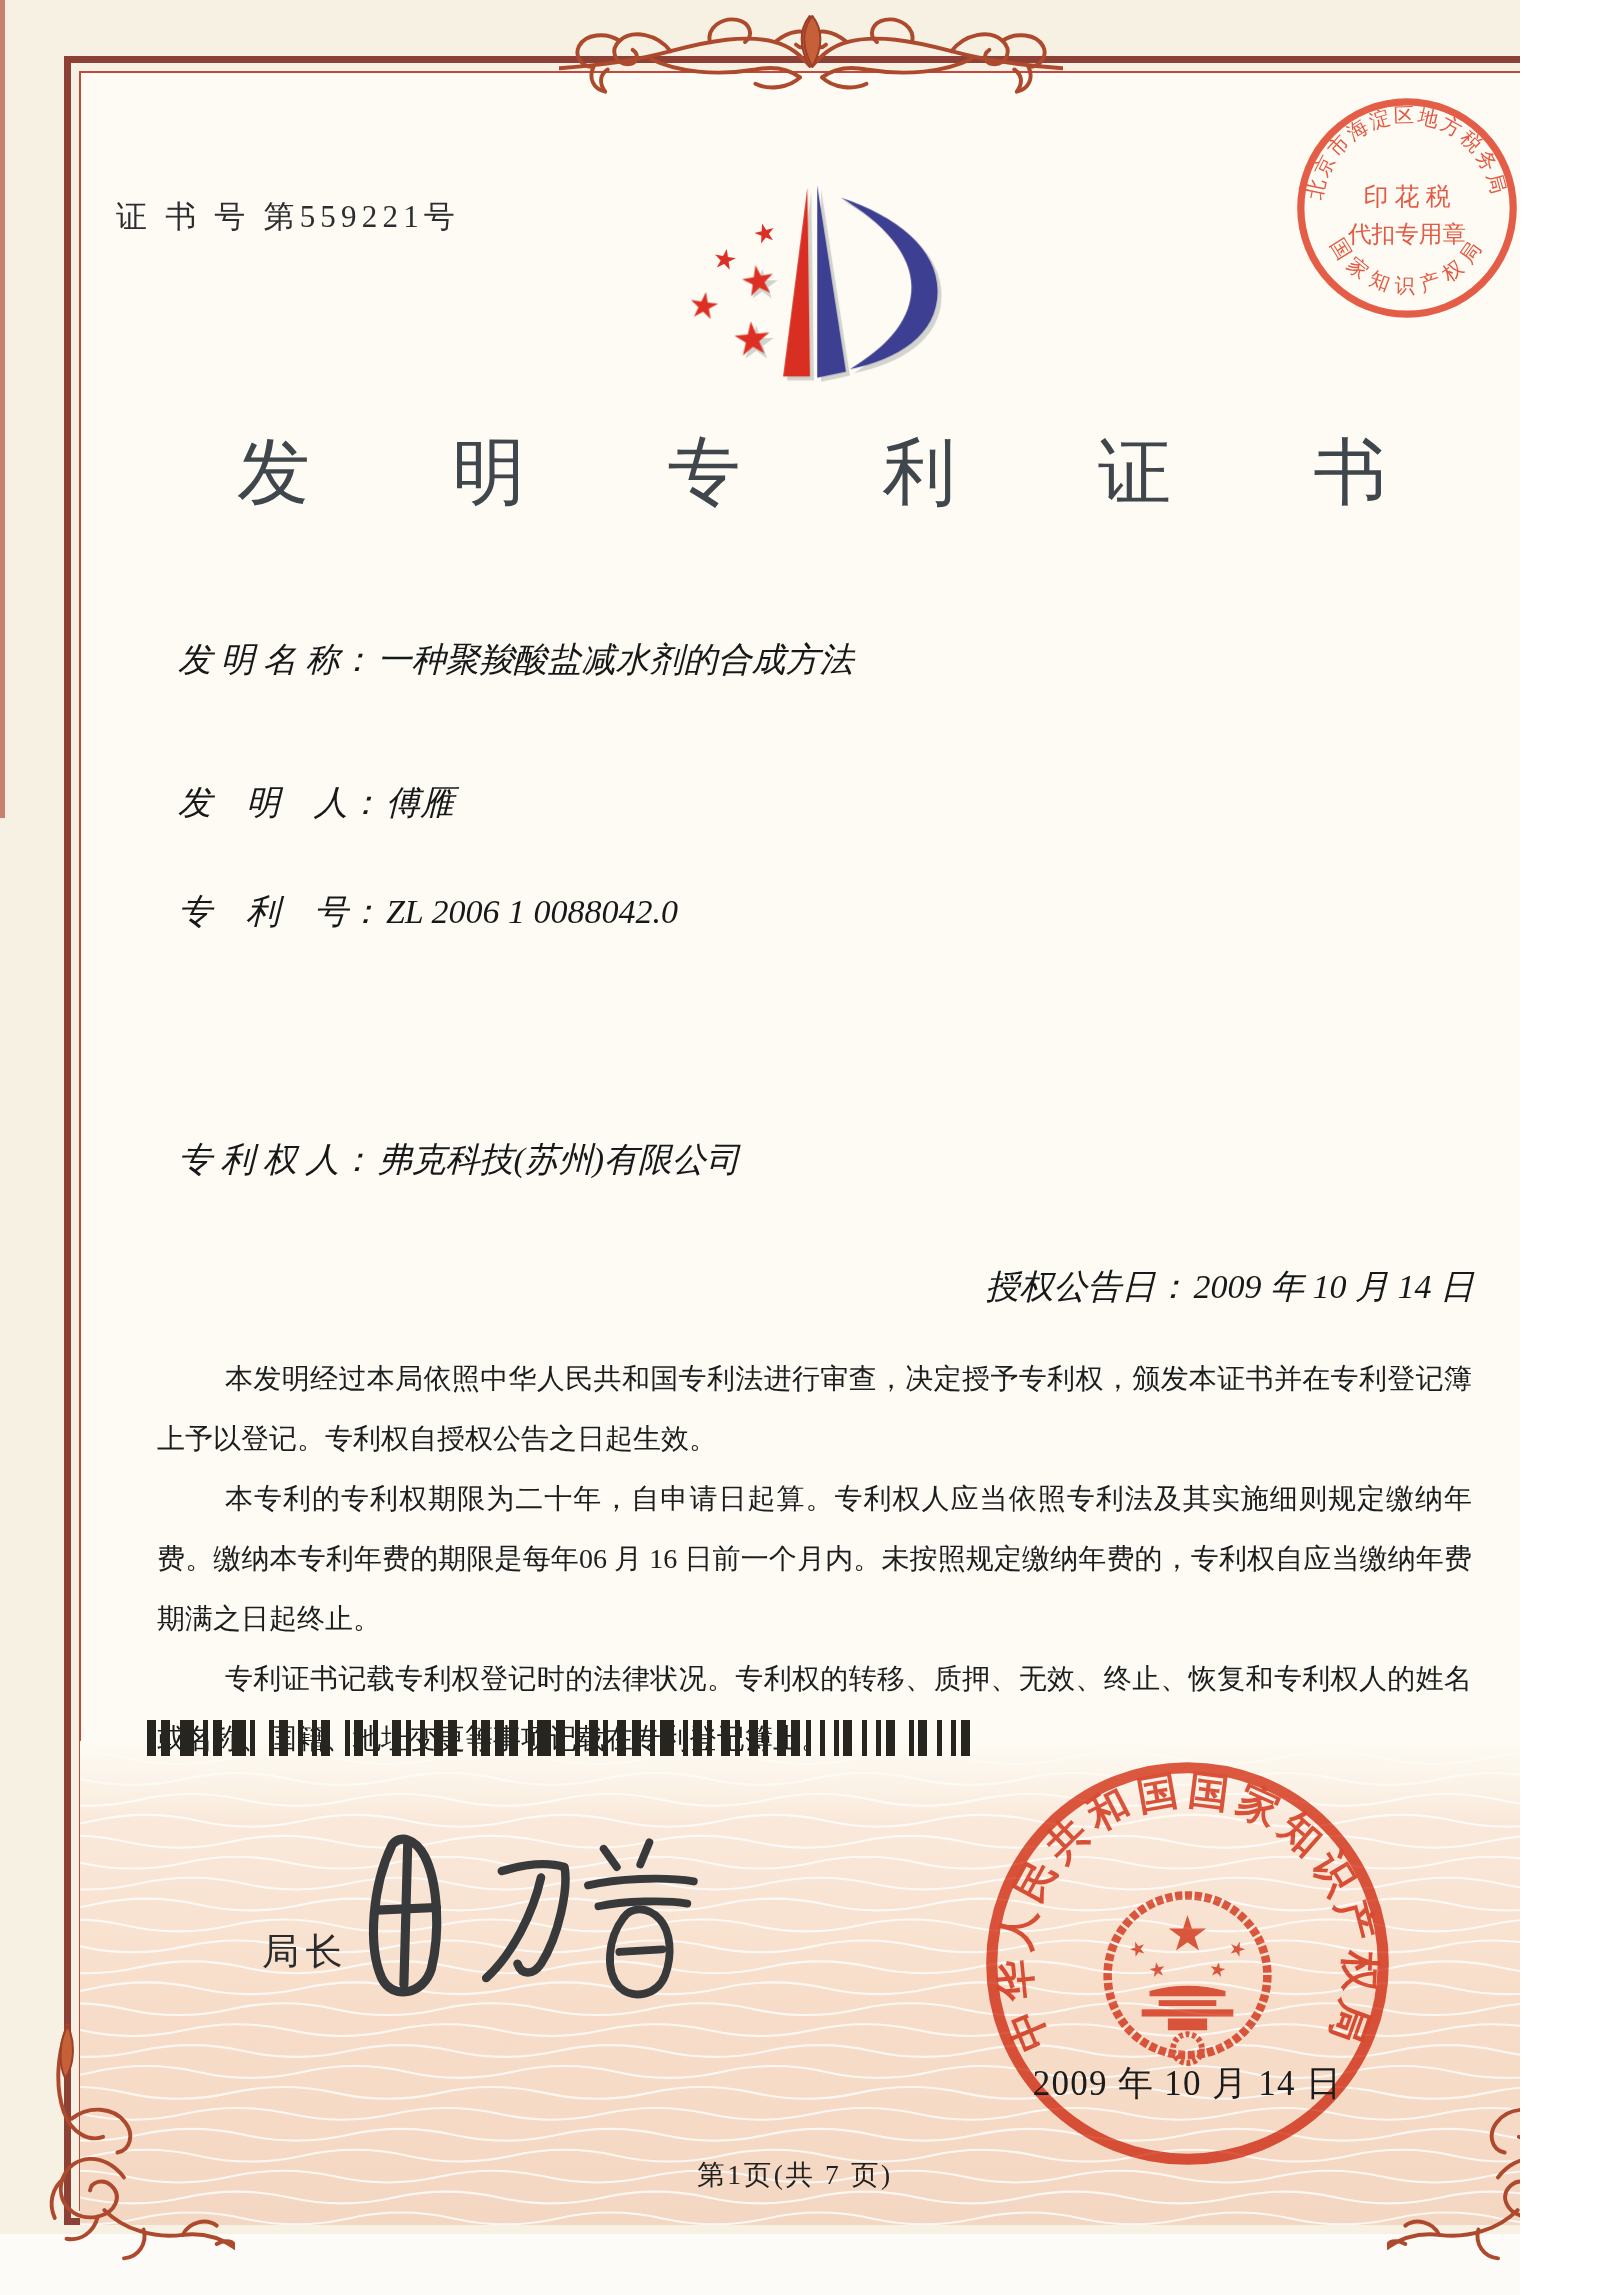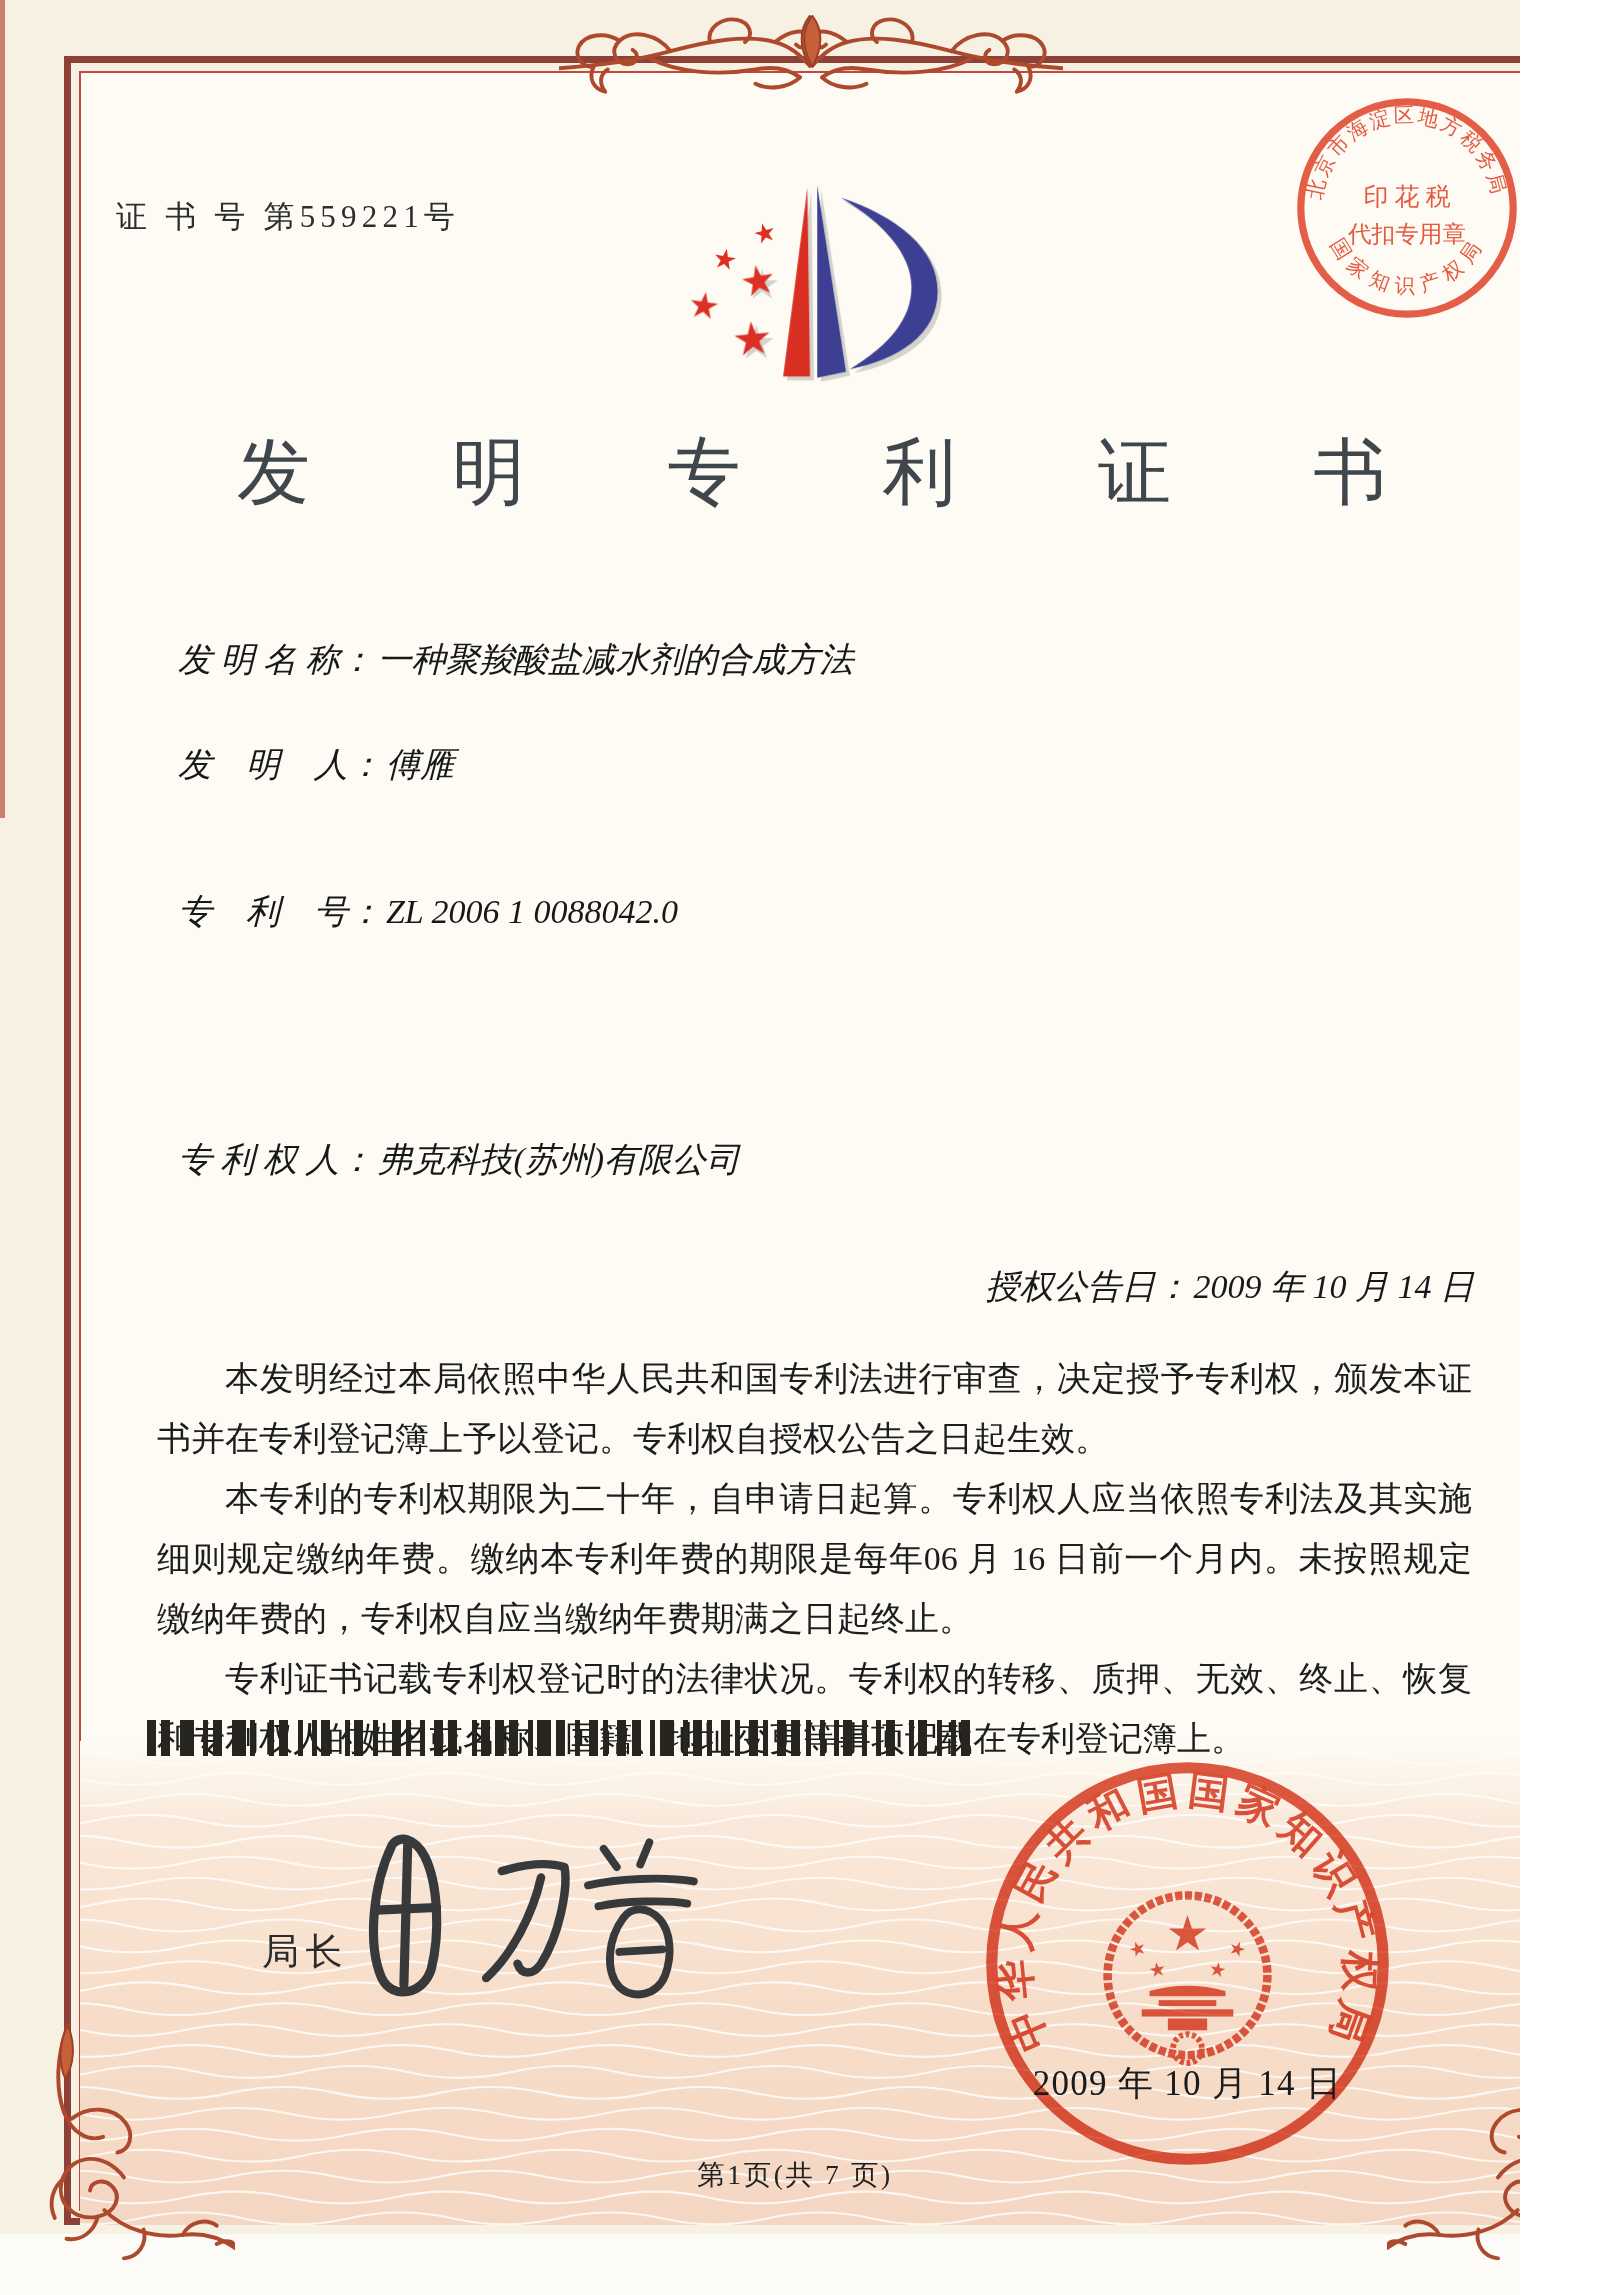--- a/index.html
+++ b/index.html
@@ -9,21 +9,21 @@
   
   .frame-outer{left:64px;top:56px;width:1487px;height:2169px;border:7.2px solid #8d4035;box-sizing:border-box;z-index:1;}
   .frame-inner{left:79px;top:71px;width:1458px;height:2140px;border:2px solid #c24a3c;box-sizing:border-box;background:#fdfbf3;z-index:1;}
   .bottom-strip{left:0;top:2234px;width:1623px;height:62px;background:#fcfbf7;z-index:2;}
   .edge-artifact{left:0;top:0;width:4.6px;height:818px;background:#bb5a4b;opacity:.75;z-index:4;}
   
   .certno{left:116px;top:196px;font-size:31px;letter-spacing:5.2px;color:#2b2d30;z-index:3;}
   .title{left:0;top:424px;width:1623px;text-align:center;font-size:73px;letter-spacing:62px;padding-left:62px;box-sizing:border-box;color:#40474c;z-index:3;font-weight:400;}
   .field{left:178px;width:1296px;font-size:34px;color:#17181a;z-index:3;white-space:nowrap;font-style:italic;}
   .field .lab{margin-right:3.9px;}
-  .body-text{left:157px;top:1349px;width:1315px;font-size:34px;line-height:60px;color:#1c1d1f;text-align:justify;z-index:3;}
+  .body-text{left:157px;top:1349px;width:1315px;font-size:28px;line-height:60px;color:#1c1d1f;text-align:justify;z-index:3;}
   .body-text p{margin:0;text-indent:68px;}
   .barcode{left:147px;top:1720px;width:823px;height:36px;z-index:3;}
   .waves{left:80px;top:1741px;width:1454px;height:484px;overflow:hidden;z-index:2;
          background:linear-gradient(180deg,#fbeee2 0%,#f7ddc9 55%,#f4d7c3 100%);}
   .waves svg path{stroke:rgba(255,255,255,.78);stroke-width:3.2;fill:none;}
   .wave-fade{left:80px;top:1741px;width:1454px;height:79px;background:linear-gradient(180deg,#fdfbf3 0%,rgba(253,251,243,0) 100%);z-index:2;}
   .director{left:262px;top:1927px;font-size:37px;letter-spacing:6.5px;color:#2a2b2d;z-index:3;}
   .seal-date{left:1011px;top:2060px;width:353px;text-align:center;font-size:35px;letter-spacing:1.3px;color:#1b1b1b;z-index:4;}
   .footer{left:638px;top:2157px;width:314px;text-align:center;font-size:27.5px;letter-spacing:2.6px;color:#222;z-index:3;}
   
@@ -145,21 +145,21 @@
     </text>
     <text y="-4" font-size="38" text-anchor="middle" fill="#e4523c" opacity="0.95">印 花 税</text>
     <text y="52" font-size="36" text-anchor="middle" fill="#e4523c" opacity="0.95">代扣专用章</text>
   </svg>
 
   <div class="abs title">发 明 专 利 证 书</div>
 
   <div class="abs field" style="top:637px;">
     <span class="lab">发 明 名 称：</span><span>一种聚羧酸盐减水剂的合成方法</span>
   </div>
-  <div class="abs field" style="top:742px;">
+  <div class="abs field" style="top:780px;">
     <span class="lab">发　明　人：</span><span>傅雁</span>
   </div>
   <div class="abs field" style="top:889px;">
     <span class="lab">专　利　号：</span><span>ZL 2006 1 0088042.0</span>
   </div>
   <div class="abs field" style="top:1137px;">
     <span class="lab">专 利 权 人：</span><span>弗克科技(苏州)有限公司</span>
   </div>
   <div class="abs field" style="top:1264px;text-align:right;">
     <span class="lab">授权公告日：</span><span>2009 年 10 月 14 日</span>

